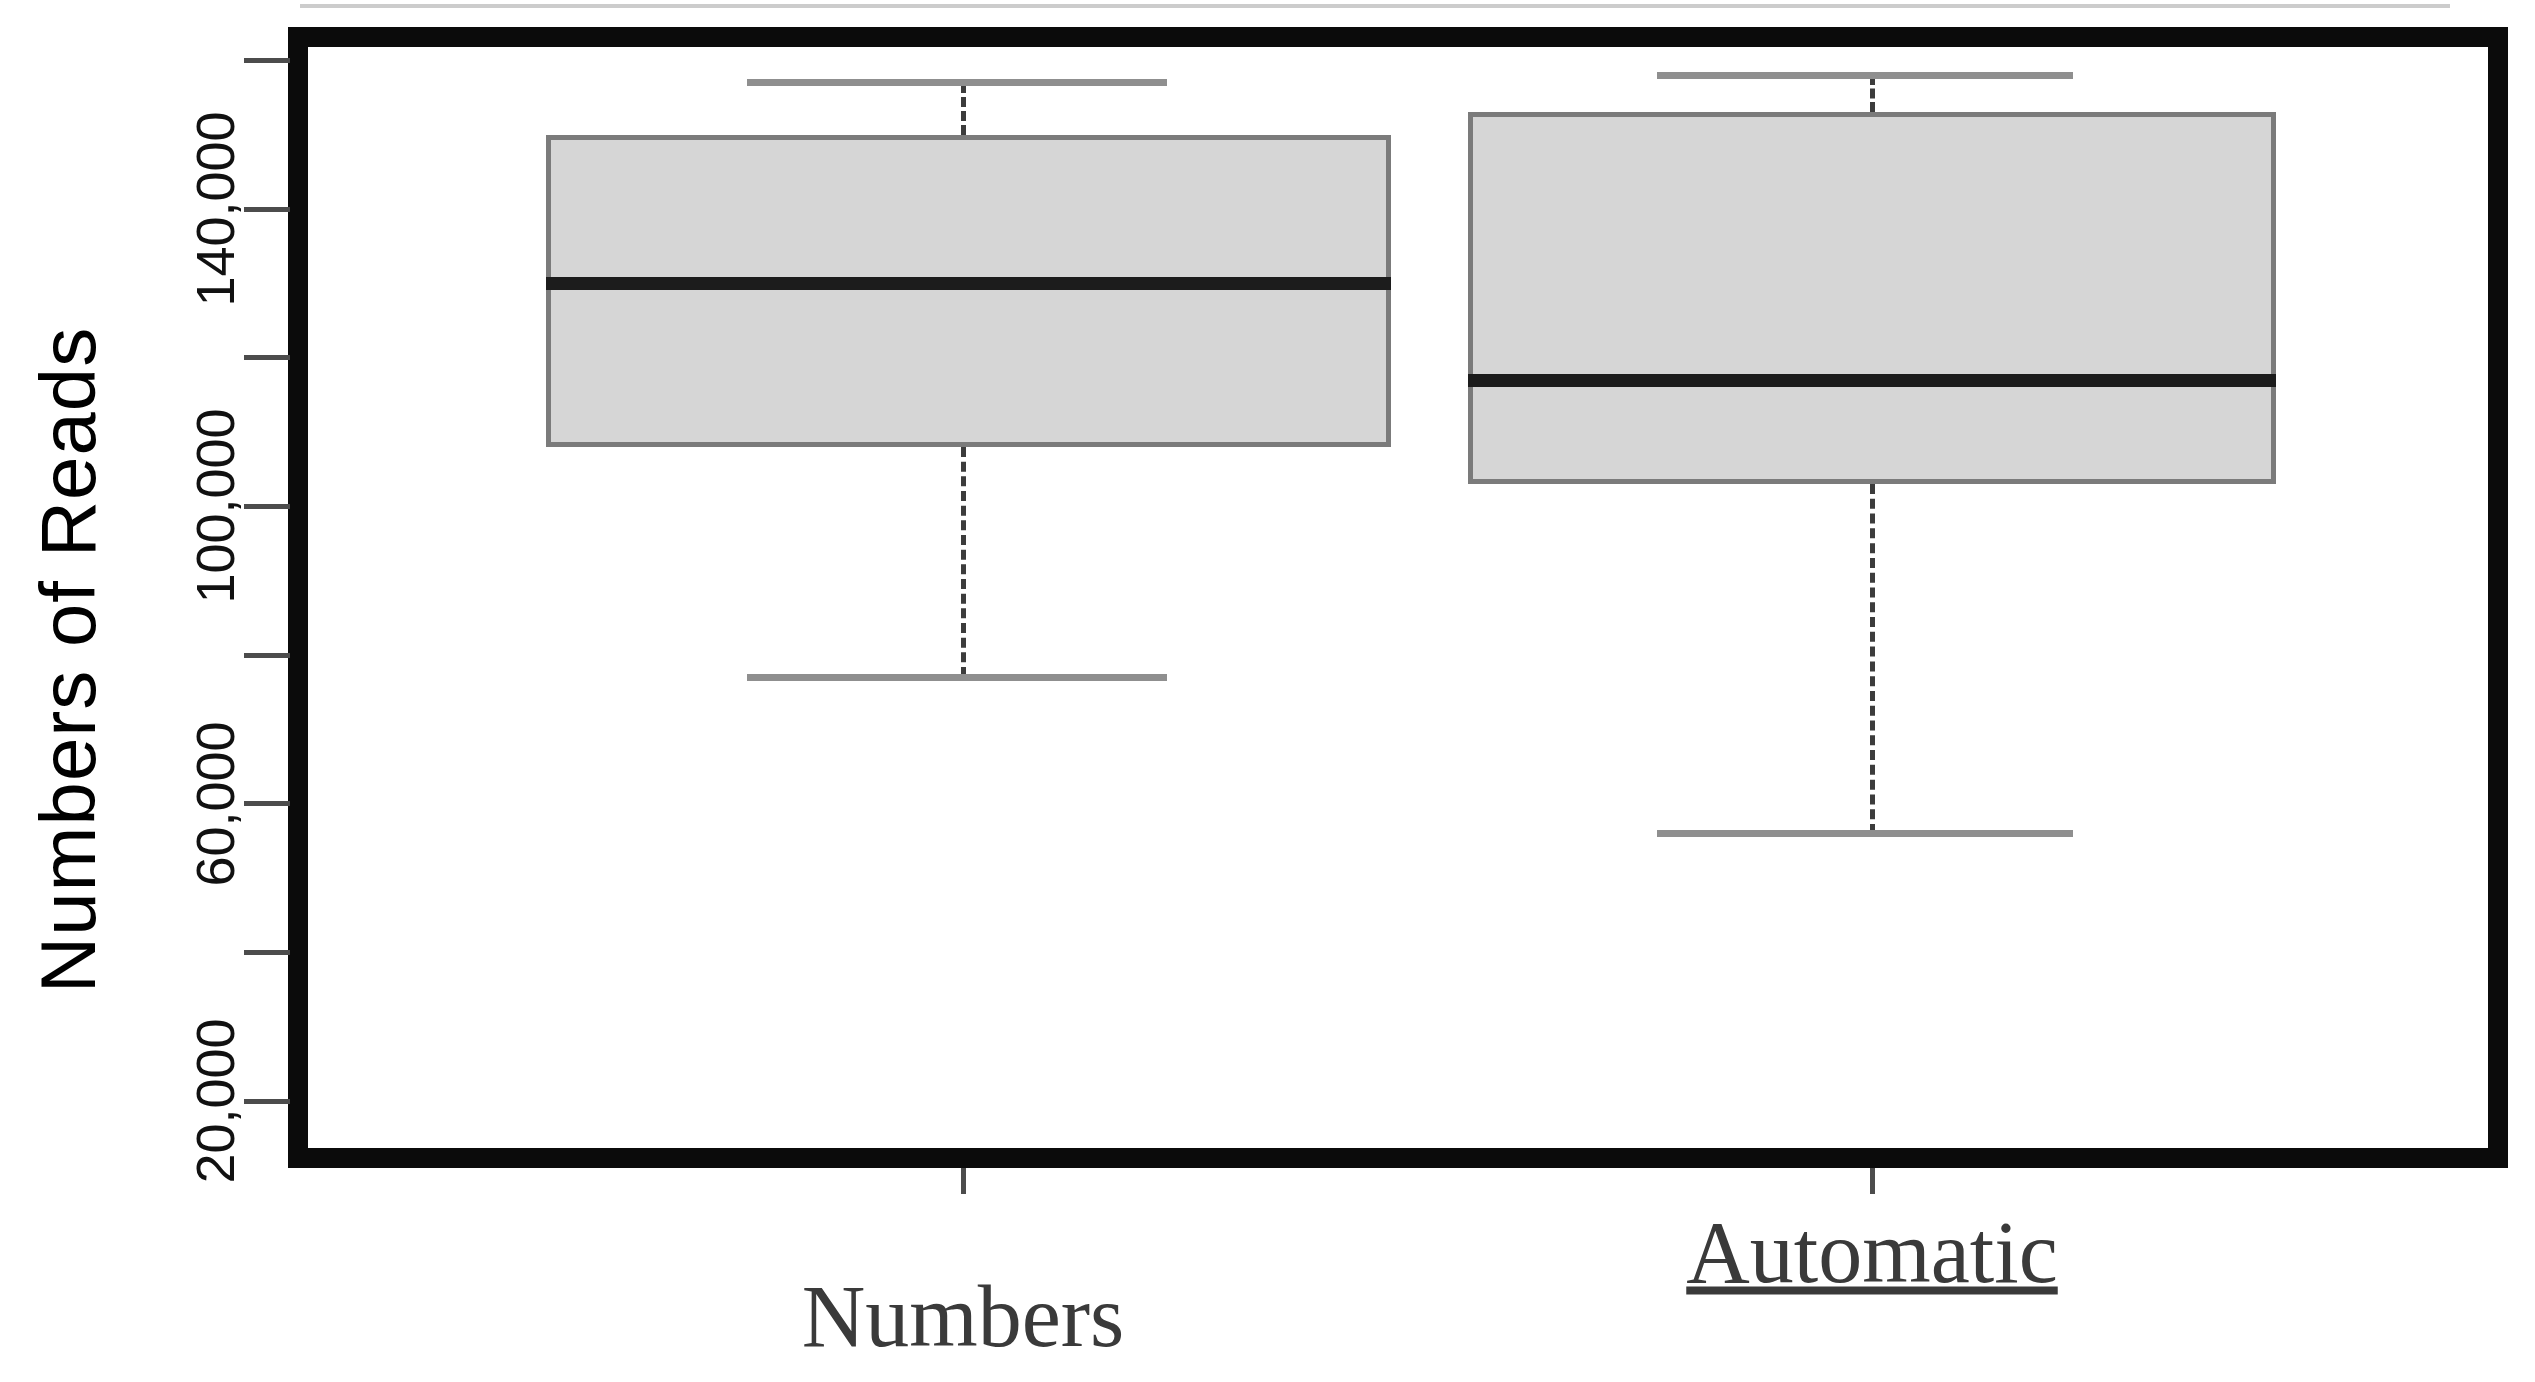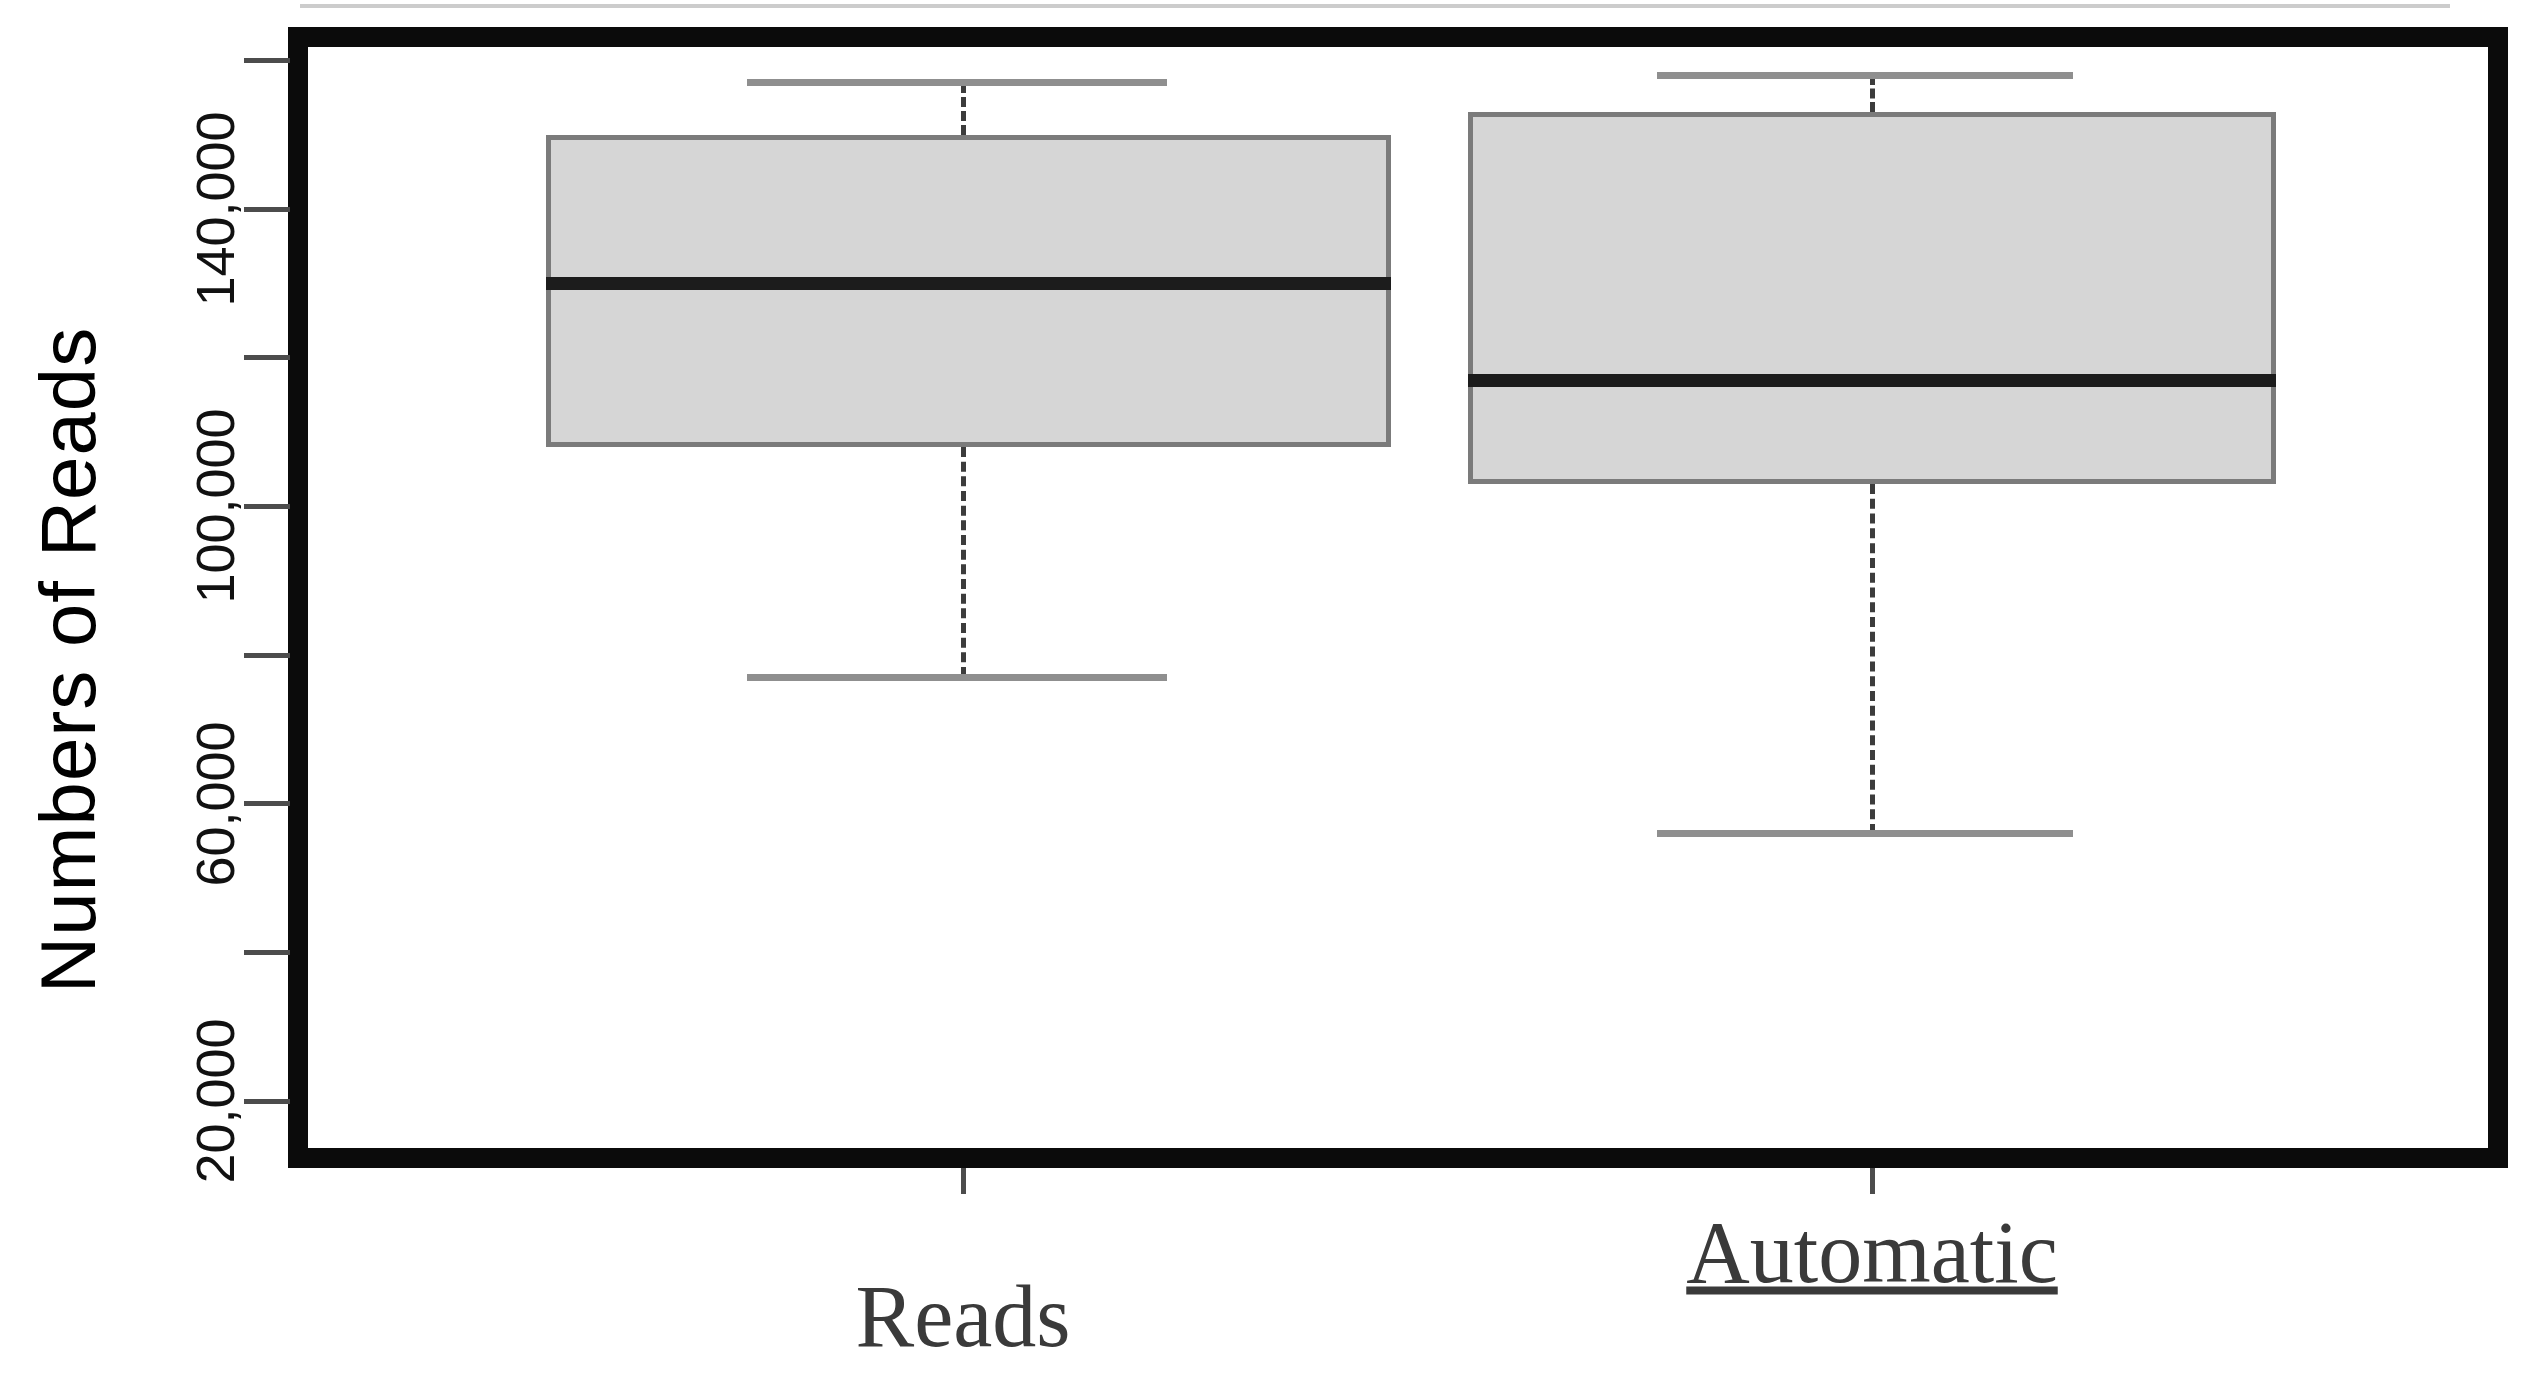--- a/index.html
+++ b/index.html
@@ -116,21 +116,21 @@
       <div class="y-tick-label" style="left: 215px; top: 506.4px;">100,000</div>
       <div class="y-tick-label" style="left: 215px; top: 803.8px;">60,000</div>
       <div class="y-tick-label" style="left: 215px; top: 1101.2px;">20,000</div>
       <div class="whisker" style="left: 960.5px; top: 82.605px; height: 52.045px; border-left-color: rgb(60, 60, 60);"></div>
       <div class="cap" style="left: 747px; width: 420px; top: 79.105px; background: rgb(143, 143, 143);"></div>
       <div class="whisker" style="left: 960.5px; top: 446.92px; height: 230.485px; border-left-color: rgb(60, 60, 60);"></div>
       <div class="cap" style="left: 747px; width: 420px; top: 673.905px; background: rgb(143, 143, 143);"></div>
       <div class="box" style="left: 546px; width: 845px; top: 134.65px; height: 312.27px; background: rgb(214, 214, 214); border-color: rgb(123, 123, 123);"></div>
       <div class="median" style="left: 546px; width: 845px; top: 276.85px; height: 13px; background: rgb(28, 28, 28);"></div>
       <div class="x-tick" style="left: 960.5px; top: 1168px;"></div>
-      <div class="x-cat-label" style="left: 963px; top: 1316px;">Reads</div>
+      <div class="x-cat-label" style="left: 963px; top: 1316px;">Numbers</div>
       <div class="whisker" style="left: 1869.5px; top: 75.17px; height: 37.175px; border-left-color: rgb(60, 60, 60);"></div>
       <div class="cap" style="left: 1657px; width: 416px; top: 71.67px; background: rgb(143, 143, 143);"></div>
       <div class="whisker" style="left: 1869.5px; top: 484.095px; height: 349.445px; border-left-color: rgb(60, 60, 60);"></div>
       <div class="cap" style="left: 1657px; width: 416px; top: 830.04px; background: rgb(143, 143, 143);"></div>
       <div class="box" style="left: 1468px; width: 808px; top: 112.345px; height: 371.75px; background: rgb(214, 214, 214); border-color: rgb(123, 123, 123);"></div>
       <div class="median" style="left: 1468px; width: 808px; top: 373.505px; height: 13px; background: rgb(28, 28, 28);"></div>
       <div class="x-tick" style="left: 1869.5px; top: 1168px;"></div>
       <div class="x-cat-label" style="left: 1872px; top: 1252px; text-decoration: underline;">Automatic</div>
     </div>
 </div>

